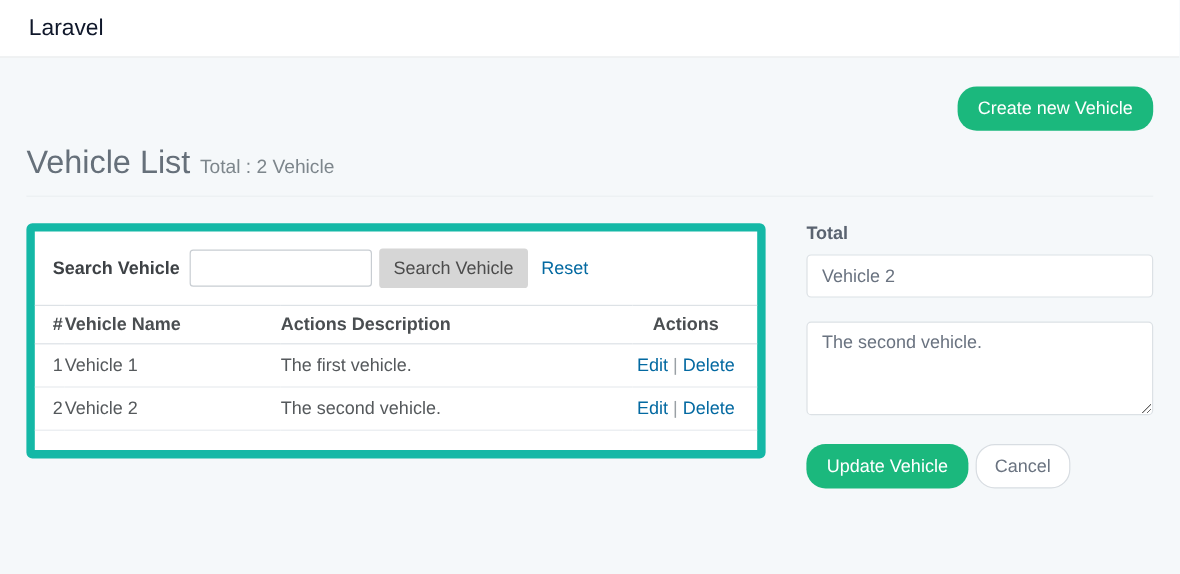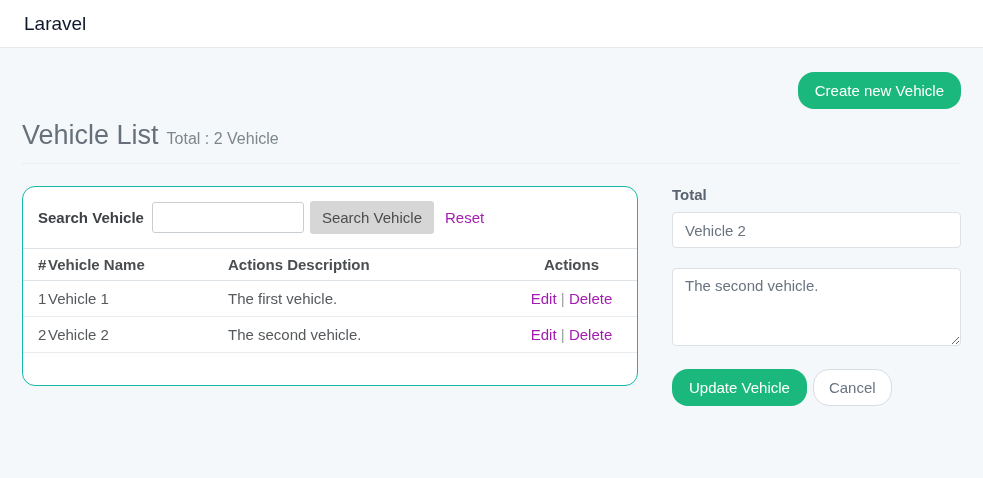--- a/index.html
+++ b/index.html
@@ -79,23 +79,23 @@
   .columns {
     display: flex;
     margin-top: 22px;
     gap: 34px;
     align-items: flex-start;
   }
   
   .card {
     flex: 0 0 616px;
     background: #ffffff;
-    border: 1px solid #14b8a6;
-    border-radius: 13px;
-    padding-bottom: 32px;
+    border: 7px solid #14b8a6;
+    border-radius: 5px;
+    padding-bottom: 16px;
   }
   .search-row {
     display: flex;
     align-items: center;
     padding: 14px 15px;
   }
   .search-label {
     font-weight: bold;
     color: #3d4145;
     margin-right: 8px;
@@ -111,21 +111,21 @@
     font-family: "Liberation Sans", sans-serif;
     color: #55595c;
   }
   .btn-gray {
     background: #d6d6d6;
     color: #4c4c4c;
     padding: 9px 12px;
     border-radius: 3px;
     margin-left: 6px;
   }
-  .link { color: #a21caf; text-decoration: none; cursor: pointer; }
+  .link { color: #0369a1; text-decoration: none; cursor: pointer; }
   .reset-link { margin-left: 11px; }
   table {
     width: 100%;
     border-collapse: collapse;
     font-size: 15px;
   }
   th {
     text-align: left;
     font-weight: bold;
     color: #4a4e51;

